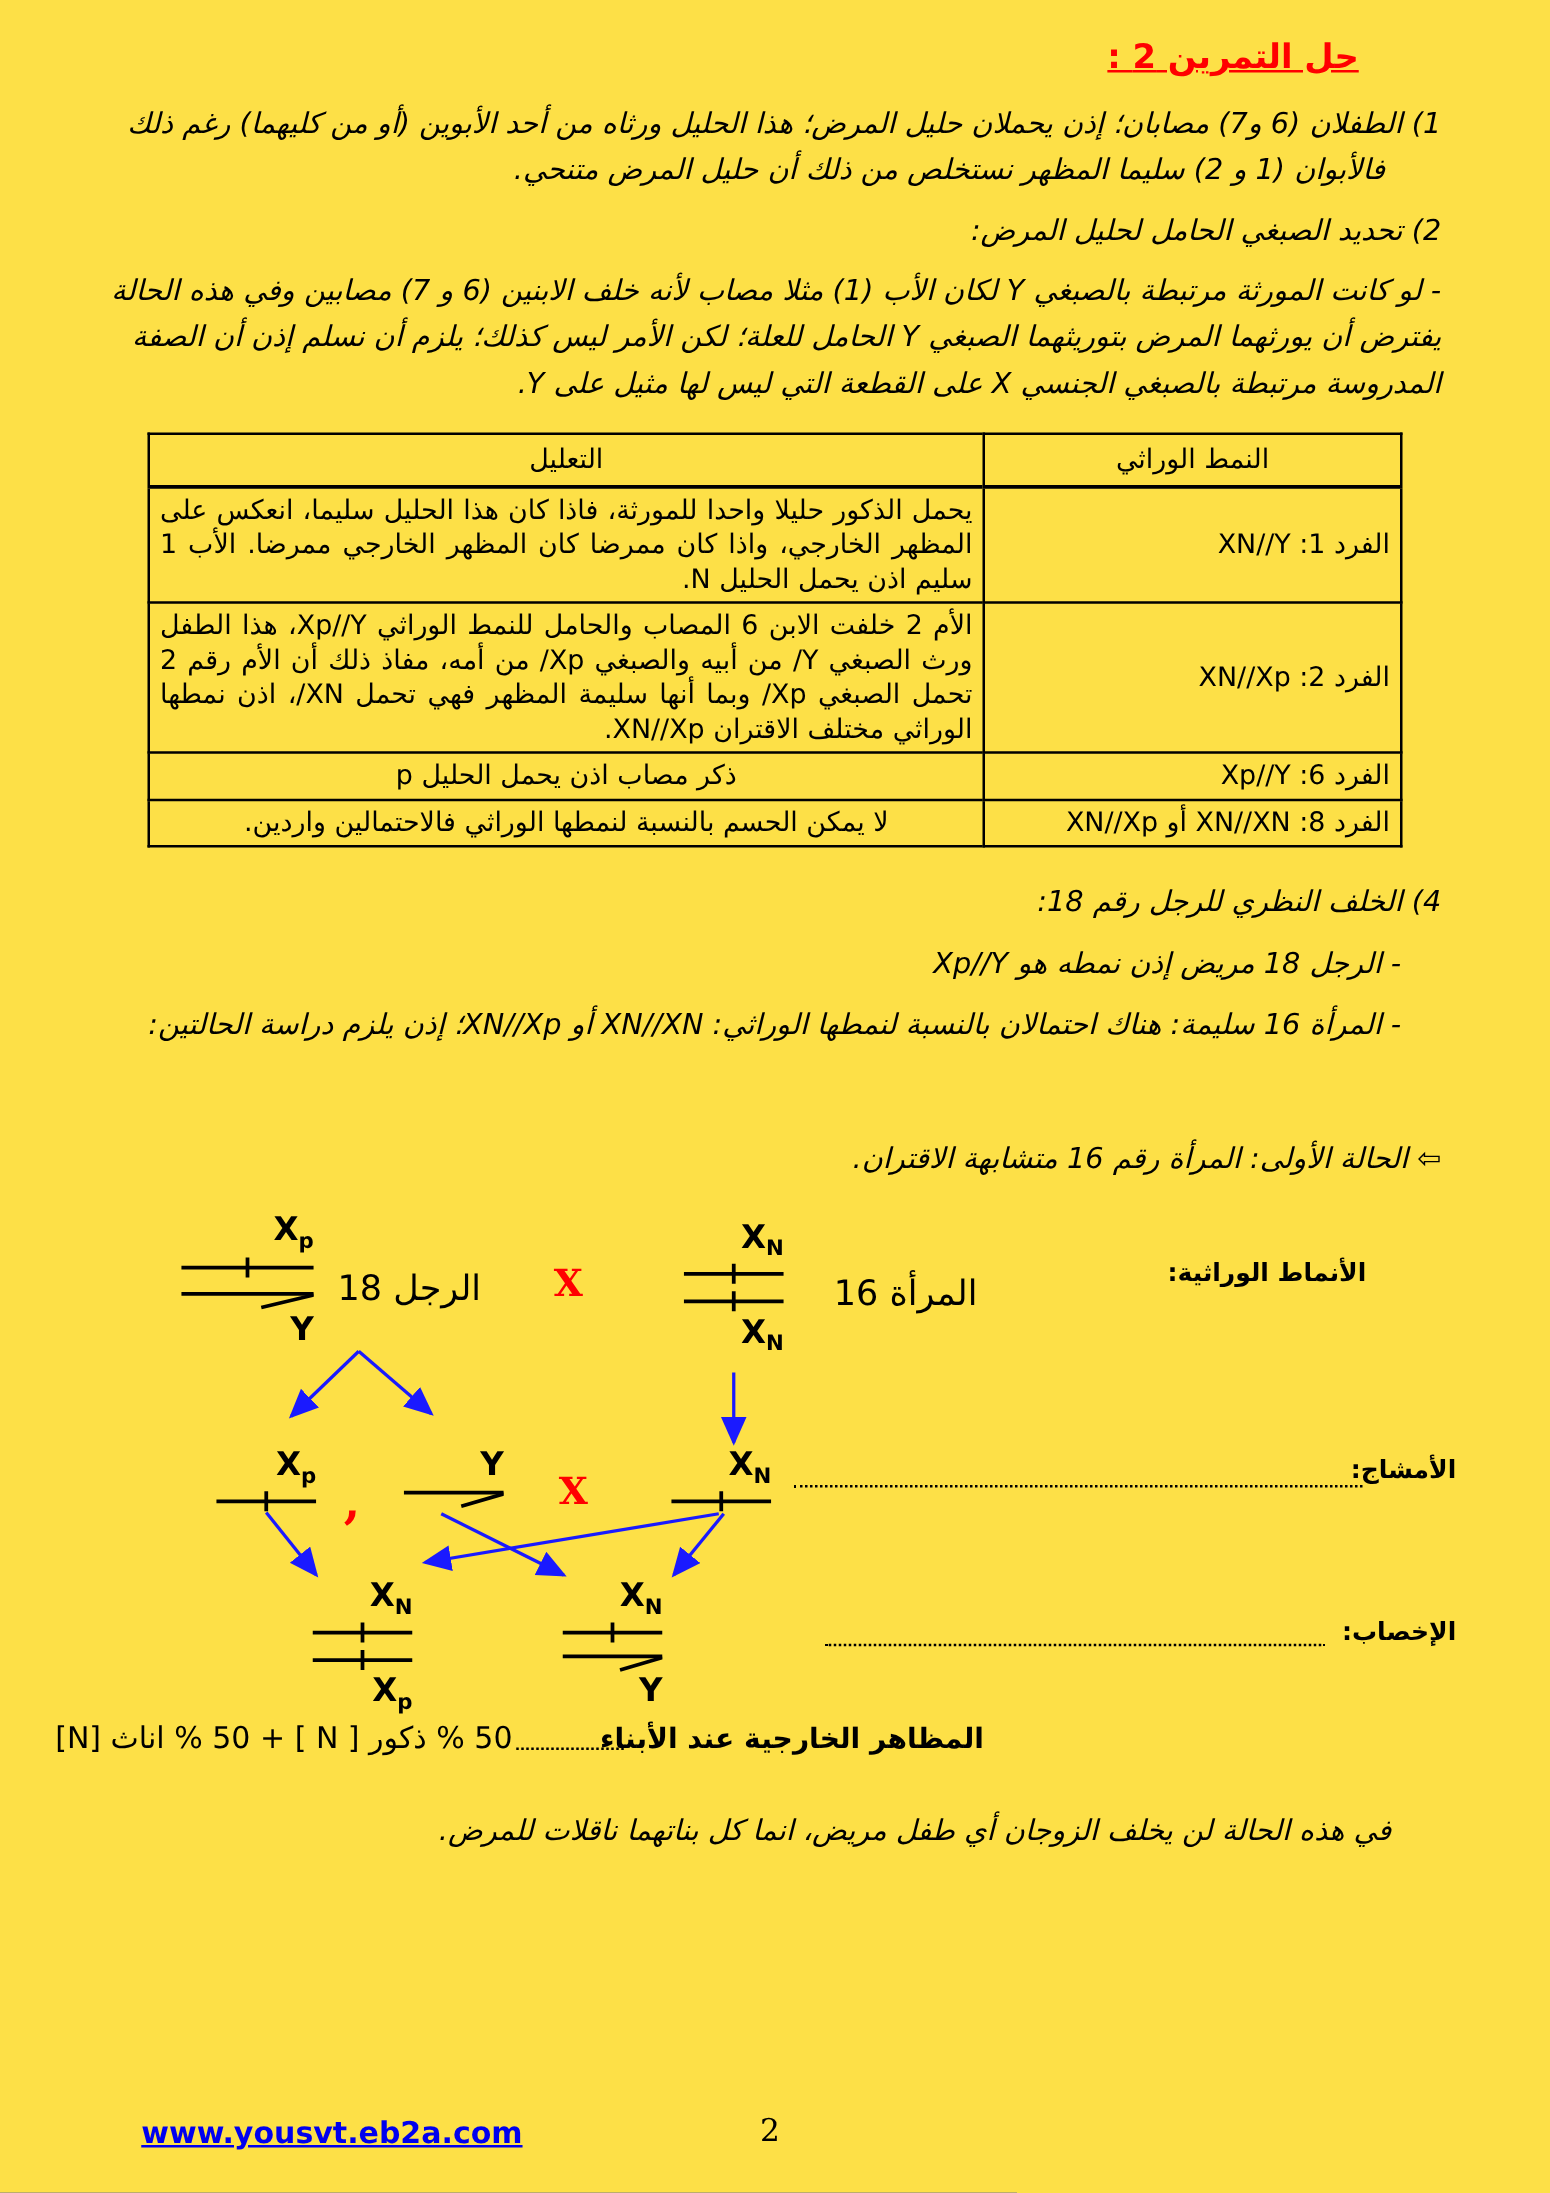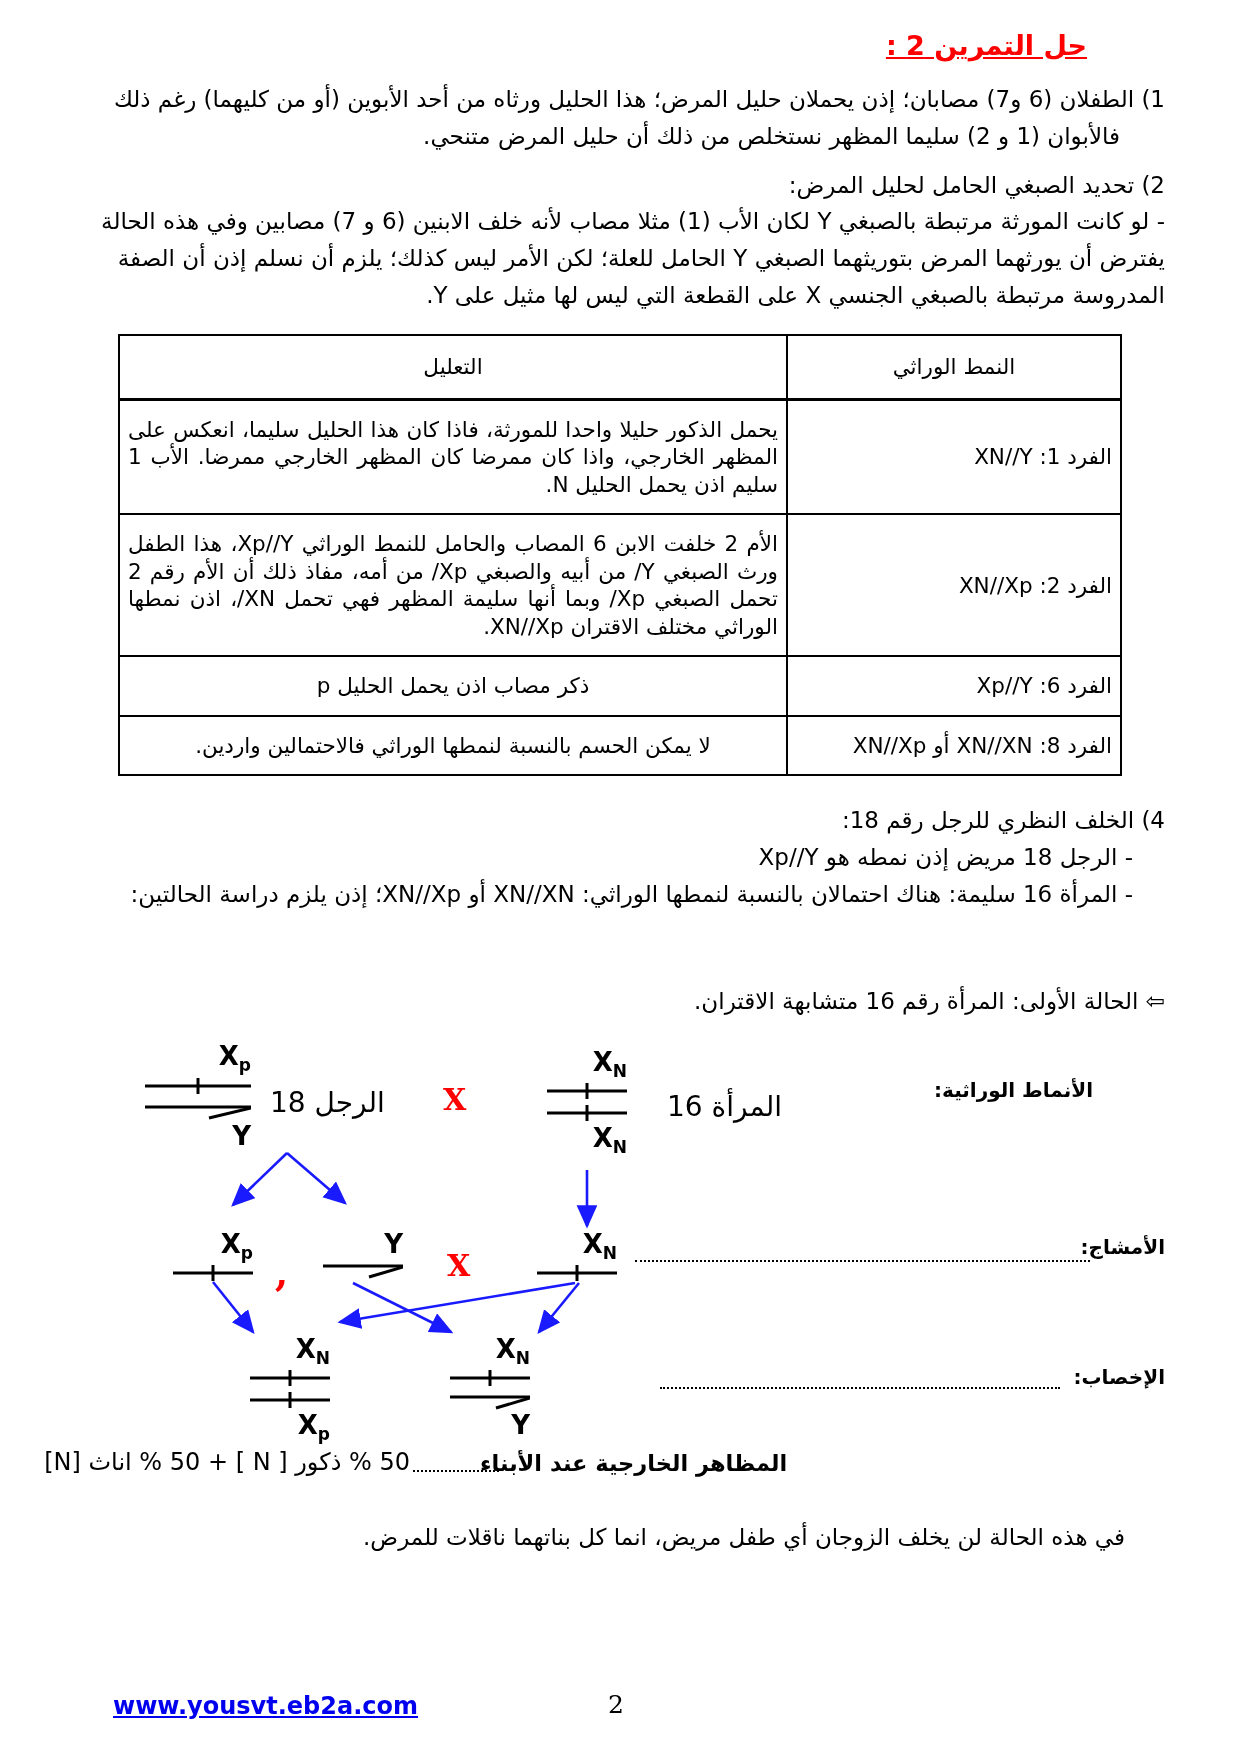--- a/index.html
+++ b/index.html
@@ -1,34 +1,34 @@
 <!DOCTYPE html>
 <html lang="ar"><head>
 <meta charset="utf-8">
 <style>
   html,body { margin:0; padding:0; background:#888; }
   .page {
-    width:1240px; height:1754px; background:#ffffff; position:relative;
+    width:1240px; height:1754px; background:#fde047; position:relative;
     margin:0 auto; box-sizing:border-box; padding:30px 75px 0 75px;
     font-family:"DejaVu Sans", sans-serif; font-size:23px; color:#000;
     direction:rtl; overflow:hidden;
   }
   .title {
     color:#ff0000; font-weight:bold; font-size:27px; text-decoration:underline;
     margin:0 78px 20px 0; text-align:right;
   }
-  p { margin:0; line-height:1.6; }
+  p { margin:12px; line-height:1.6;font-style:italic; }
   .p1 { padding-right:45px; text-indent:-45px; margin-bottom:12px; }
   .indent { text-indent:32px; }
   .s3 { margin-top:34px; }
   table.geno {
     direction:rtl; border-collapse:collapse; width:1004px;
     margin:20px 43px 0 0; font-size:21.5px; line-height:1.28;
   }
-  table.geno th, table.geno td { border:2px solid #000; padding:15px 8px; }
+  table.geno th, table.geno td { border:2px solid #000; padding:4px 8px; }
   table.geno th { font-weight:normal; text-align:center; height:32px; border-bottom-width:3px; }
   td.gcol { width:316px; vertical-align:middle; }
   td.jcol { text-align:justify; vertical-align:middle; }
   td.jcenter { text-align:center; }
   .s4 { margin-top:26px; }
   .case1 { margin-top:70px; }
   .diagram {
     position:relative; direction:ltr; margin-top:10px; height:475px; width:1090px;
   }
   .chrom-group { position:absolute; display:flex; flex-direction:column; align-items:flex-end; }

